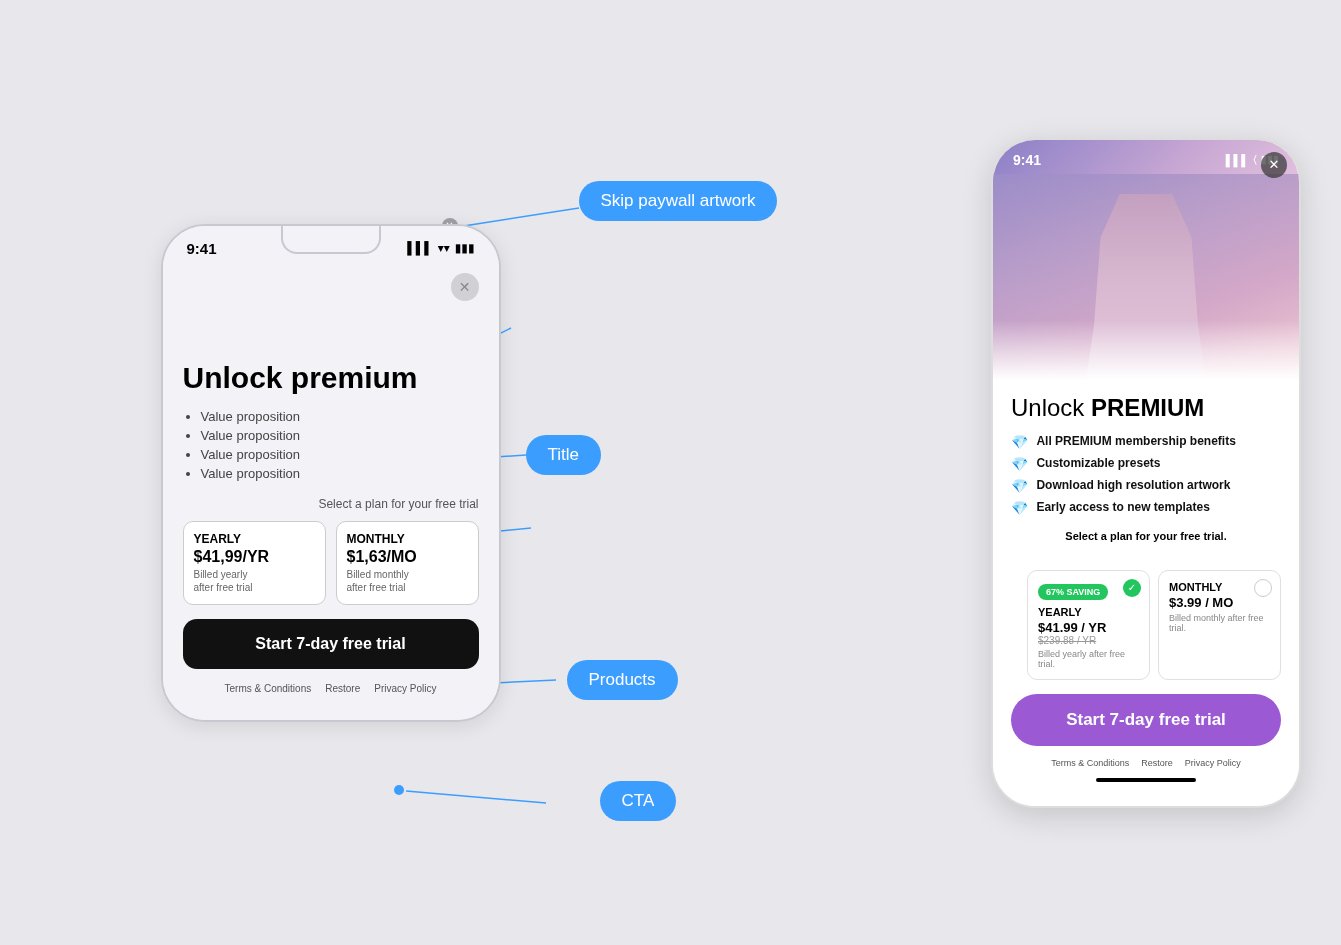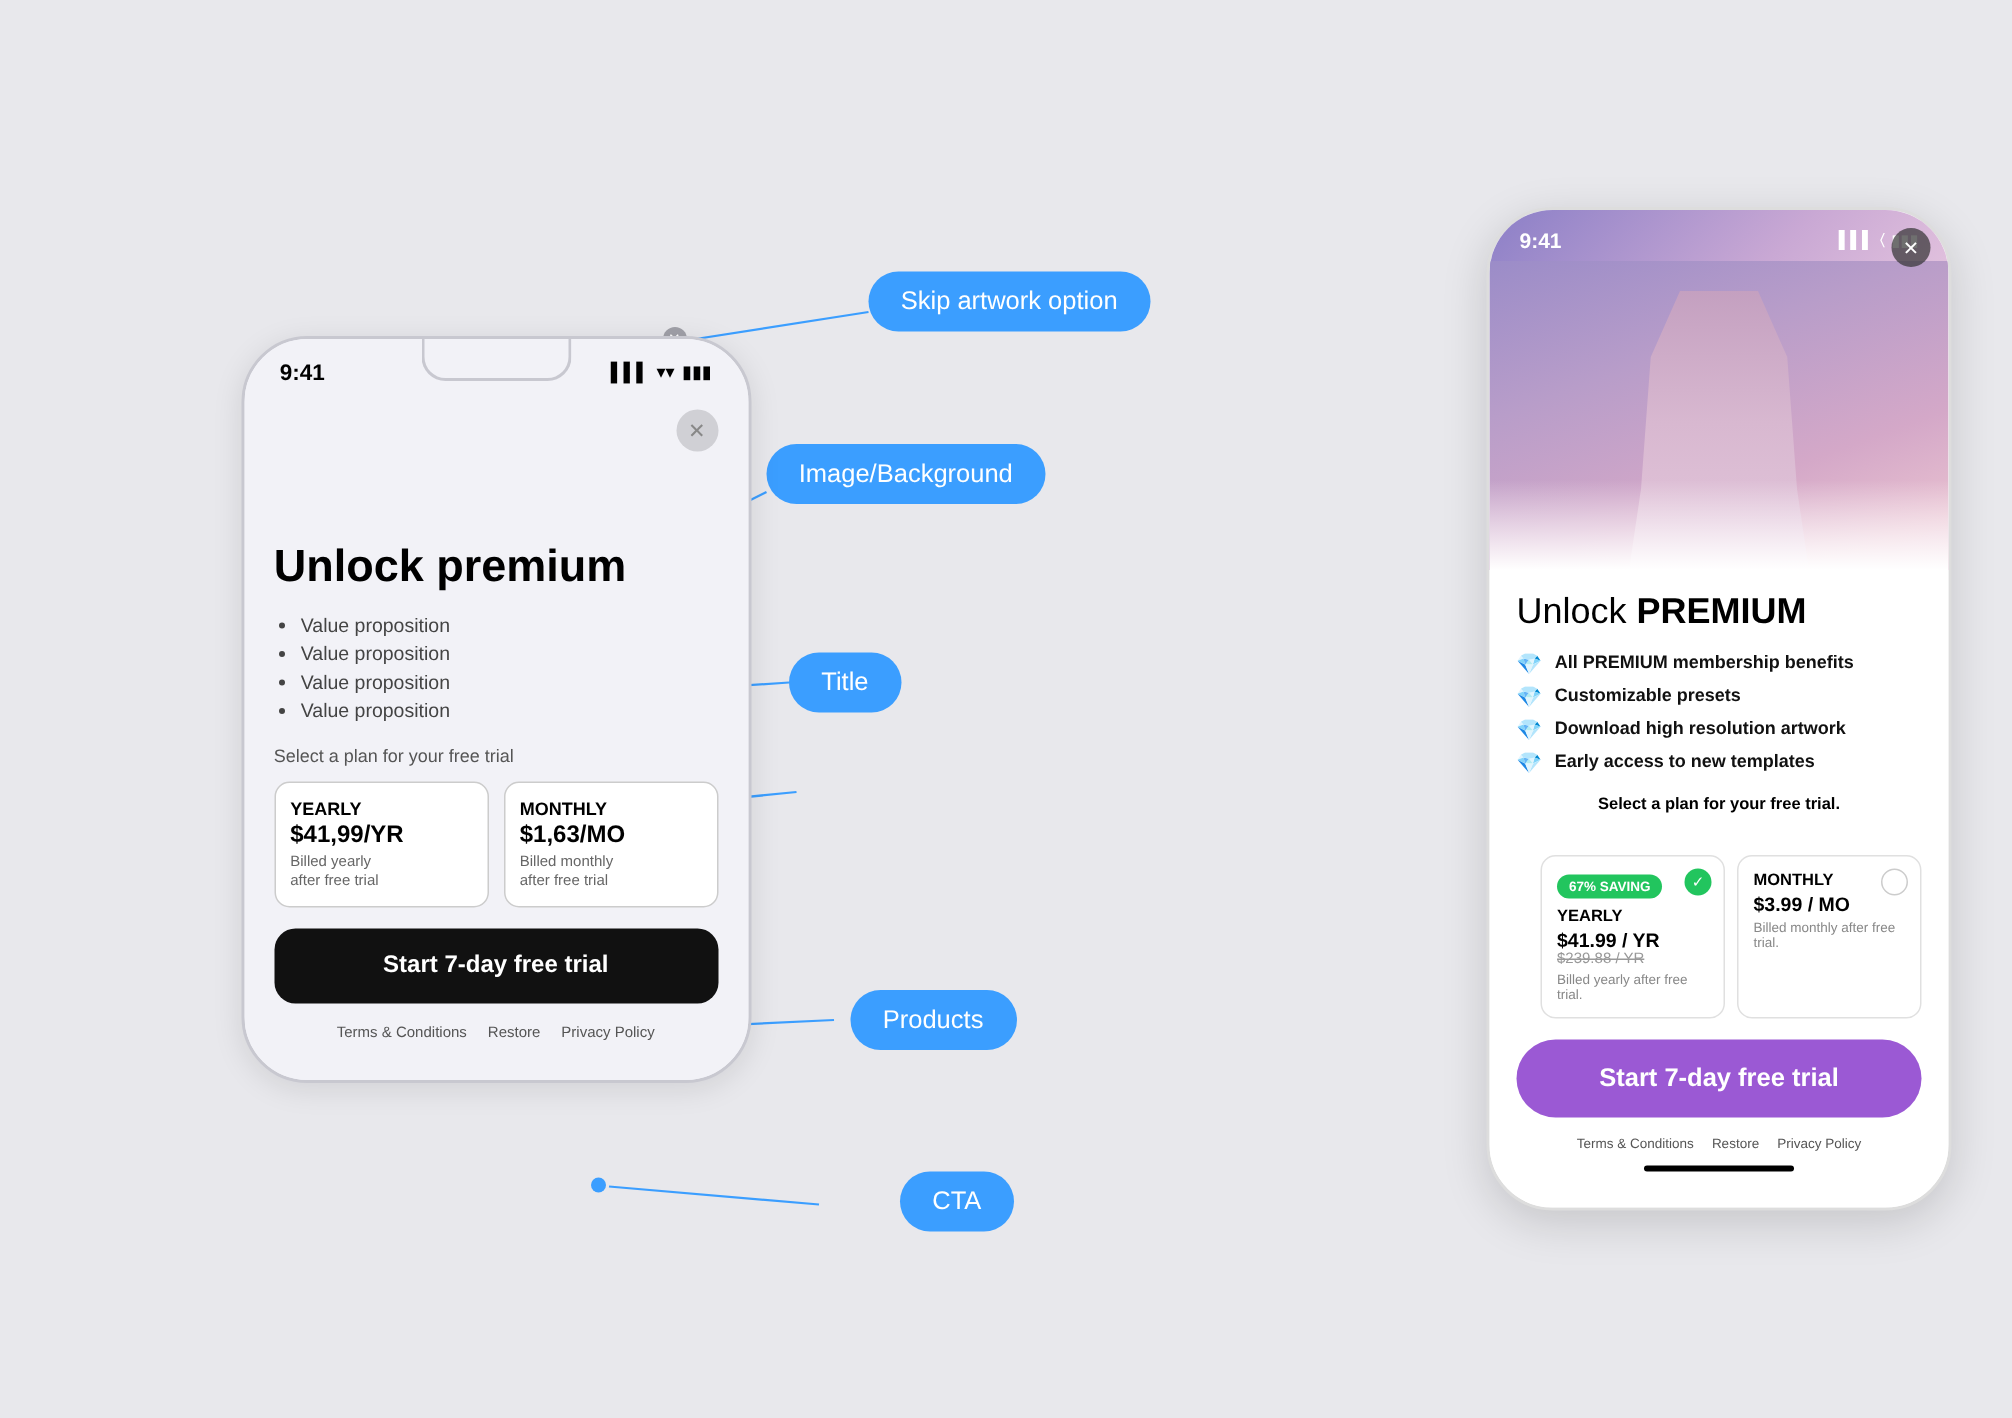--- a/index.html
+++ b/index.html
@@ -113,21 +113,21 @@
     }
     .value-props li {
       font-size: 13px;
       color: #444;
       margin-bottom: 4px;
     }
 
     .plan-select-label {
       font-size: 12px;
       color: #555;
-      text-align: left;
+      text-align: right;
       margin-bottom: 10px;
     }
 
     .plans-row {
       display: flex;
       gap: 10px;
       margin-bottom: 14px;
     }
     .plan-card {
       flex: 1;
@@ -523,26 +523,23 @@
         <line x1="320" y1="475" x2="420" y2="465" stroke="#3b9eff" stroke-width="1.5"></line>
 
         <line x1="340" y1="622" x2="445" y2="617" stroke="#3b9eff" stroke-width="1.5"></line>
 
         <line x1="295" y1="728" x2="435" y2="740" stroke="#3b9eff" stroke-width="1.5"></line>
       </svg>
 
       <div class="annotations-layer">
 
         <div class="annotation-bubble" style="top: 118px; left: 468px;">
-          <span>Skip artwork option</span>
-        </div>
-
-        <div class="annotation-bubble" style="top: 233px; left: 400px;">
-          <span>Image/Background</span>
-        </div>
+          <span>Skip paywall artwork</span>
+        </div>
+
 
         <div class="annotation-bubble" style="top: 372px; left: 415px;">
           <span>Title</span>
         </div>
 
 
         <div class="annotation-bubble" style="top: 597px; left: 456px;">
           <span>Products</span>
         </div>
 

